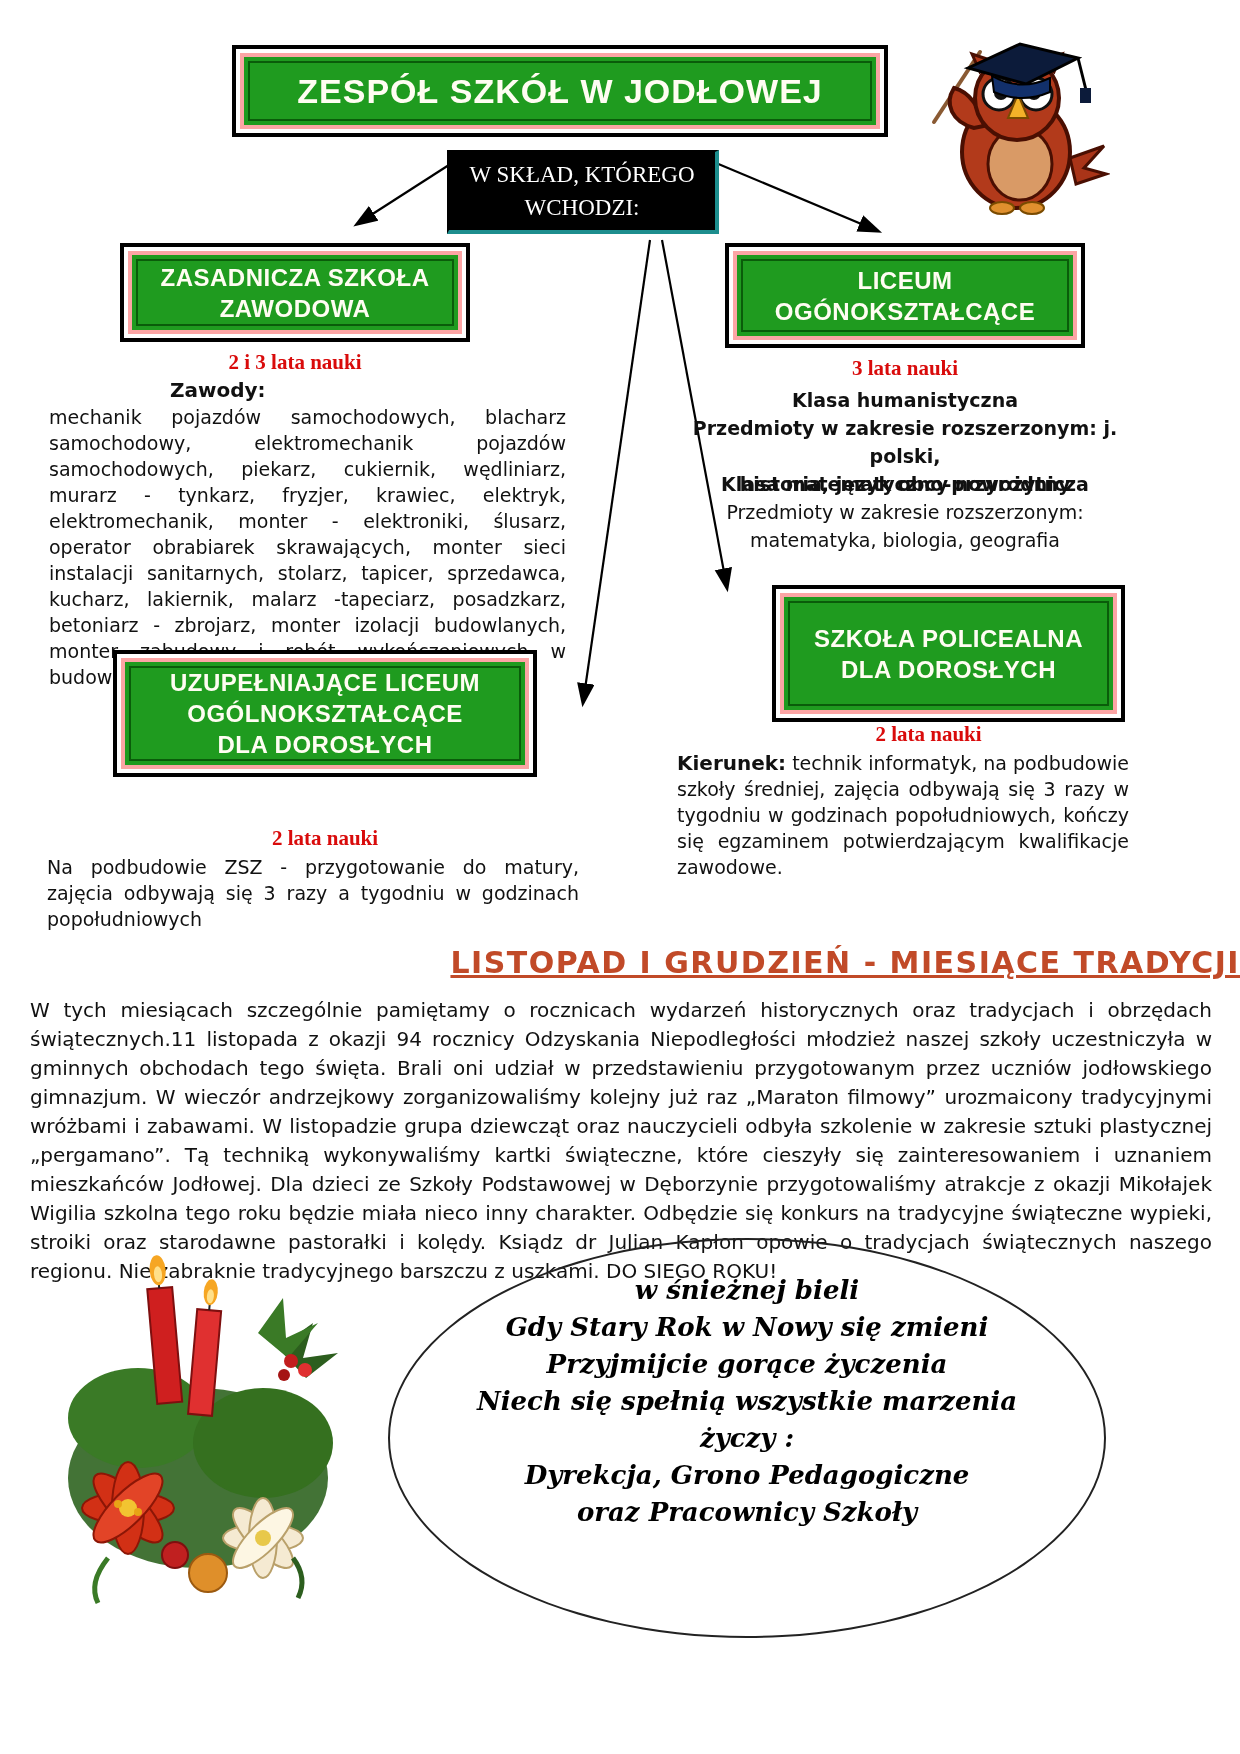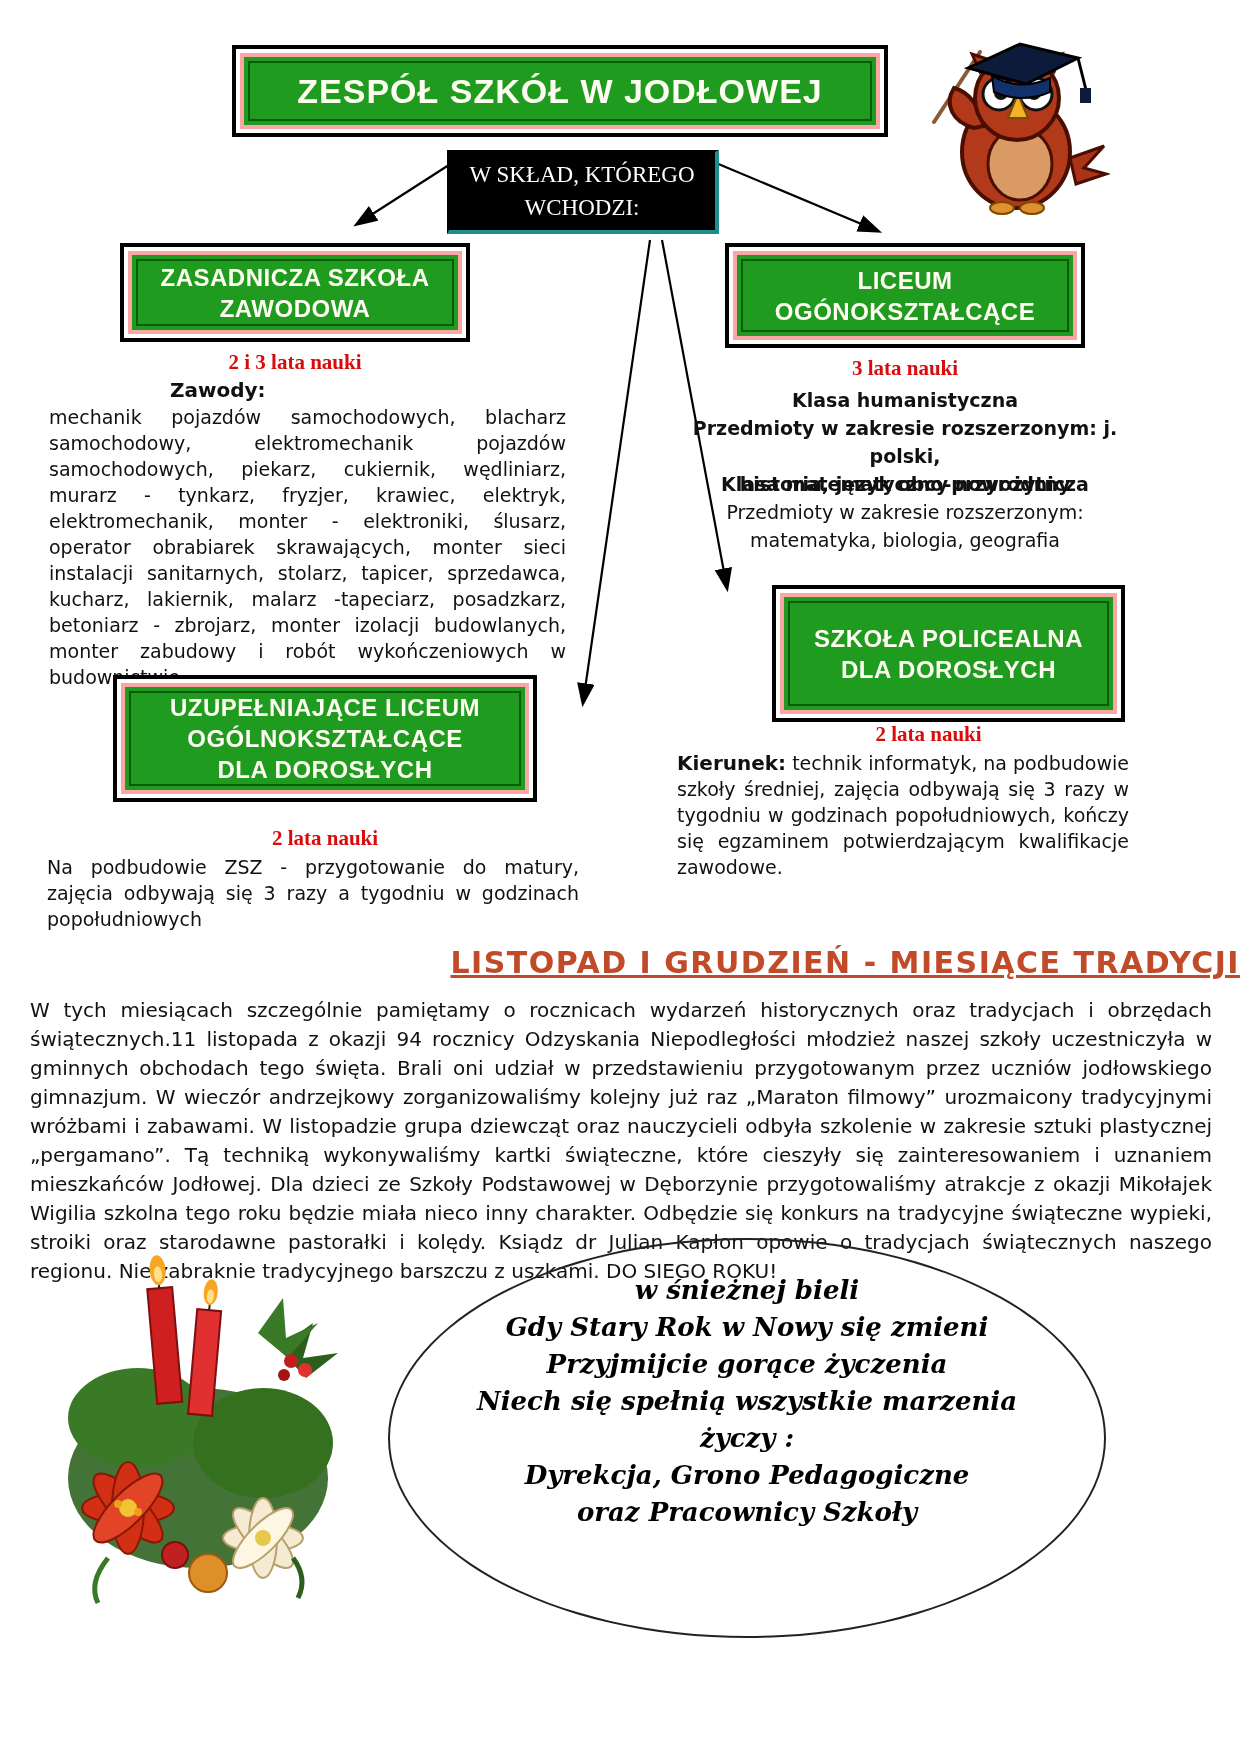--- a/index.html
+++ b/index.html
@@ -116,21 +116,21 @@
 
   <div class="abs gbox" style="left:752px;top:585px;width:353px;height:137px;margin-left:20px;">
     <div class="gbox-inner box-title pre">SZKOŁA POLICEALNA
 DLA DOROSŁYCH</div>
   </div>
   <div class="abs duration" style="left:752px;top:722px;width:353px;">2 lata nauki</div>
   <div class="abs body-text" style="left:660px;top:750px;width:452px;">
     <span class="subhead">Kierunek:</span><span> technik informatyk, na podbudowie szkoły średniej, zajęcia odbywają się 3 razy w tygodniu w godzinach popołudniowych, kończy się egzaminem potwierdzającym kwalifikacje zawodowe.</span>
   </div>
 
-  <div class="abs gbox" style="left:113px;top:675px;width:424px;height:127px;">
+  <div class="abs gbox" style="left:113px;top:650px;width:424px;height:127px;">
     <div class="gbox-inner box-title pre">UZUPEŁNIAJĄCE LICEUM
 OGÓLNOKSZTAŁCĄCE
 DLA DOROSŁYCH</div>
   </div>
   <div class="abs duration" style="left:113px;top:826px;width:424px;">2 lata nauki</div>
   <div class="abs body-text" style="left:30px;top:854px;width:532px;">Na podbudowie ZSZ - przygotowanie do matury, zajęcia odbywają się 3 razy a tygodniu w godzinach popołudniowych</div>
 
   <div class="abs article-title" style="left:0;top:945px;width:1240px;">LISTOPAD I GRUDZIEŃ - MIESIĄCE TRADYCJI</div>
   <div class="abs article-body" style="left:30px;top:996px;width:1182px;">W tych miesiącach szczególnie pamiętamy o rocznicach wydarzeń historycznych oraz tradycjach i obrzędach świątecznych.11 listopada z okazji 94 rocznicy Odzyskania Niepodległości młodzież naszej szkoły uczestniczyła w gminnych obchodach tego święta. Brali oni udział w przedstawieniu przygotowanym przez uczniów jodłowskiego gimnazjum. W wieczór andrzejkowy zorganizowaliśmy kolejny już raz „Maraton filmowy” urozmaicony tradycyjnymi wróżbami i zabawami. W listopadzie grupa dziewcząt oraz nauczycieli odbyła szkolenie w zakresie sztuki plastycznej „pergamano”. Tą techniką wykonywaliśmy kartki świąteczne, które cieszyły się zainteresowaniem i uznaniem mieszkańców Jodłowej. Dla dzieci ze Szkoły Podstawowej w Dęborzynie przygotowaliśmy atrakcje z okazji Mikołajek  Wigilia szkolna tego roku będzie miała nieco inny charakter. Odbędzie się konkurs na tradycyjne świąteczne wypieki, stroiki oraz starodawne pastorałki i kolędy. Ksiądz dr Julian Kapłon opowie o tradycjach świątecznych naszego regionu. Nie zabraknie tradycyjnego barszczu z uszkami. DO SIEGO ROKU!</div>
 

